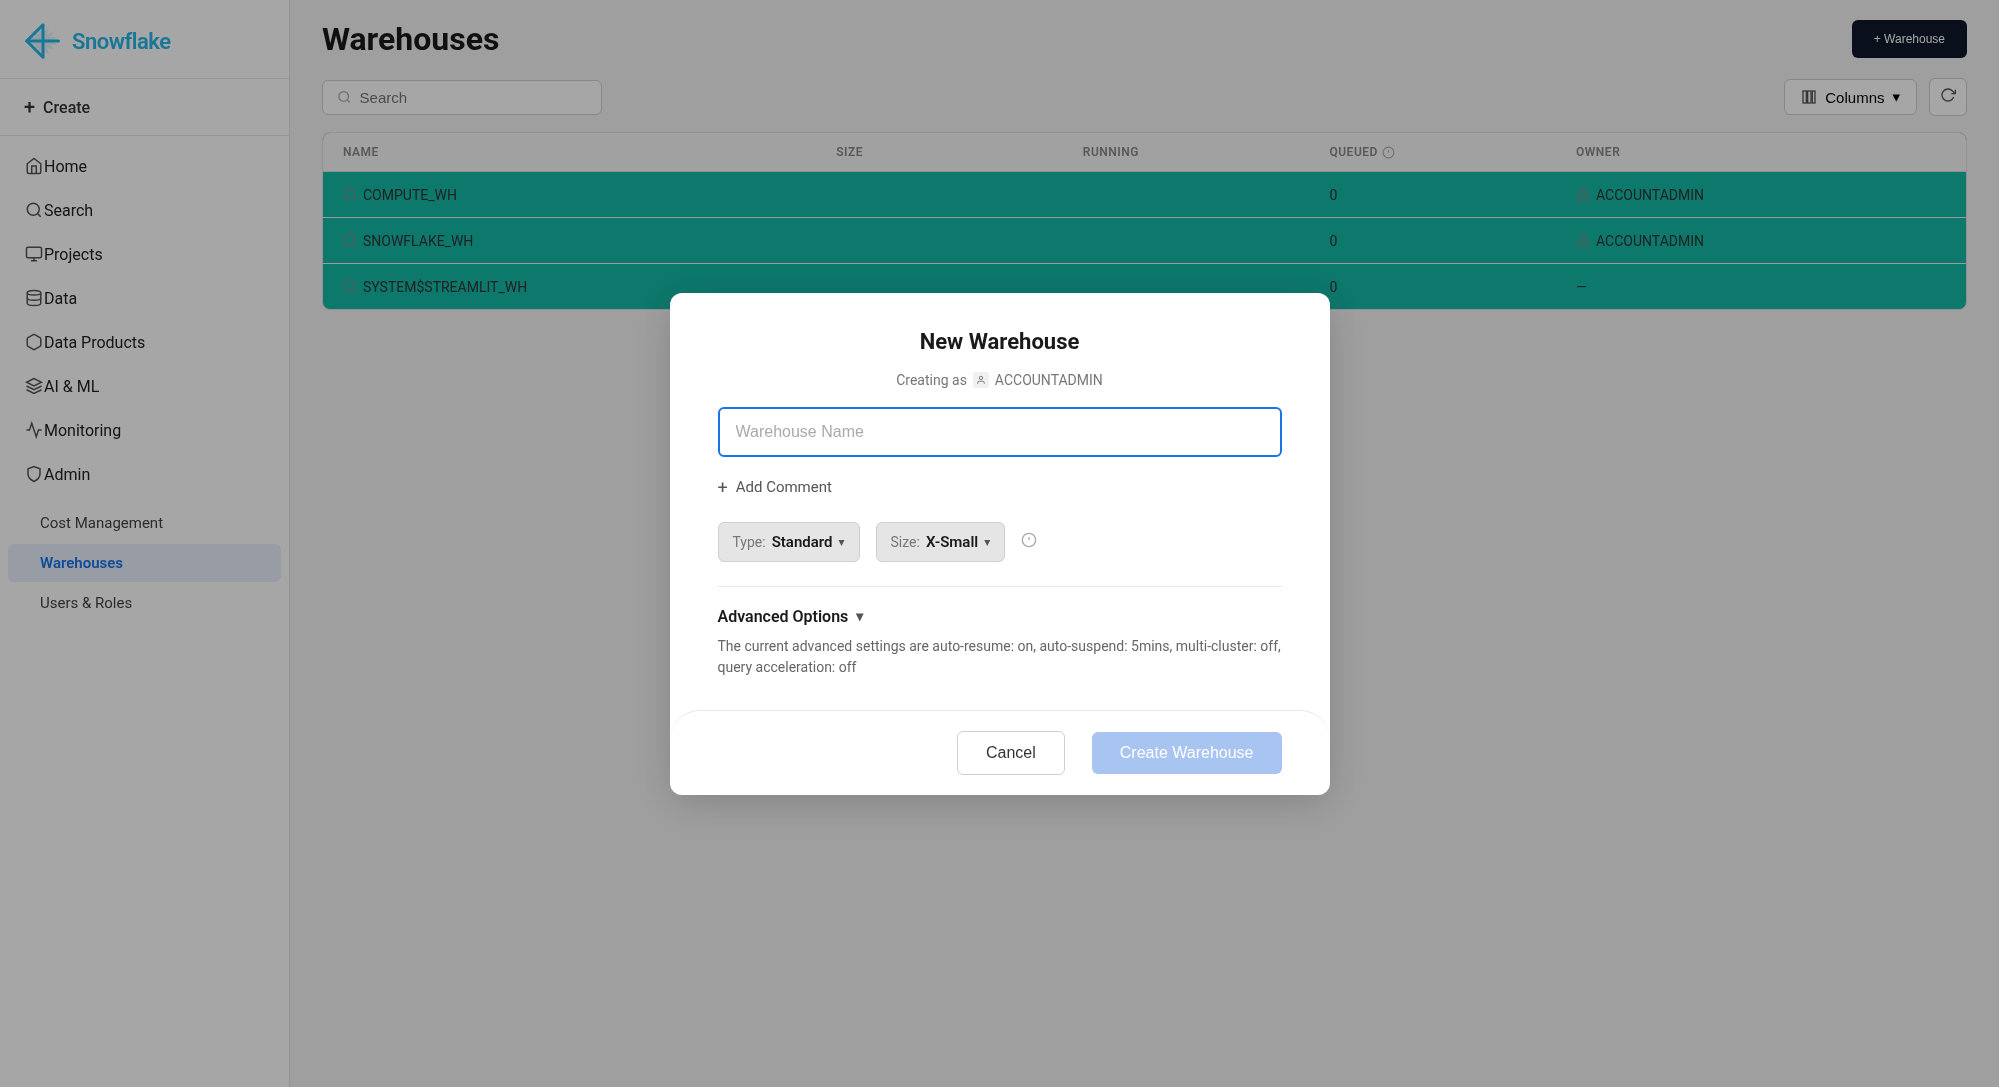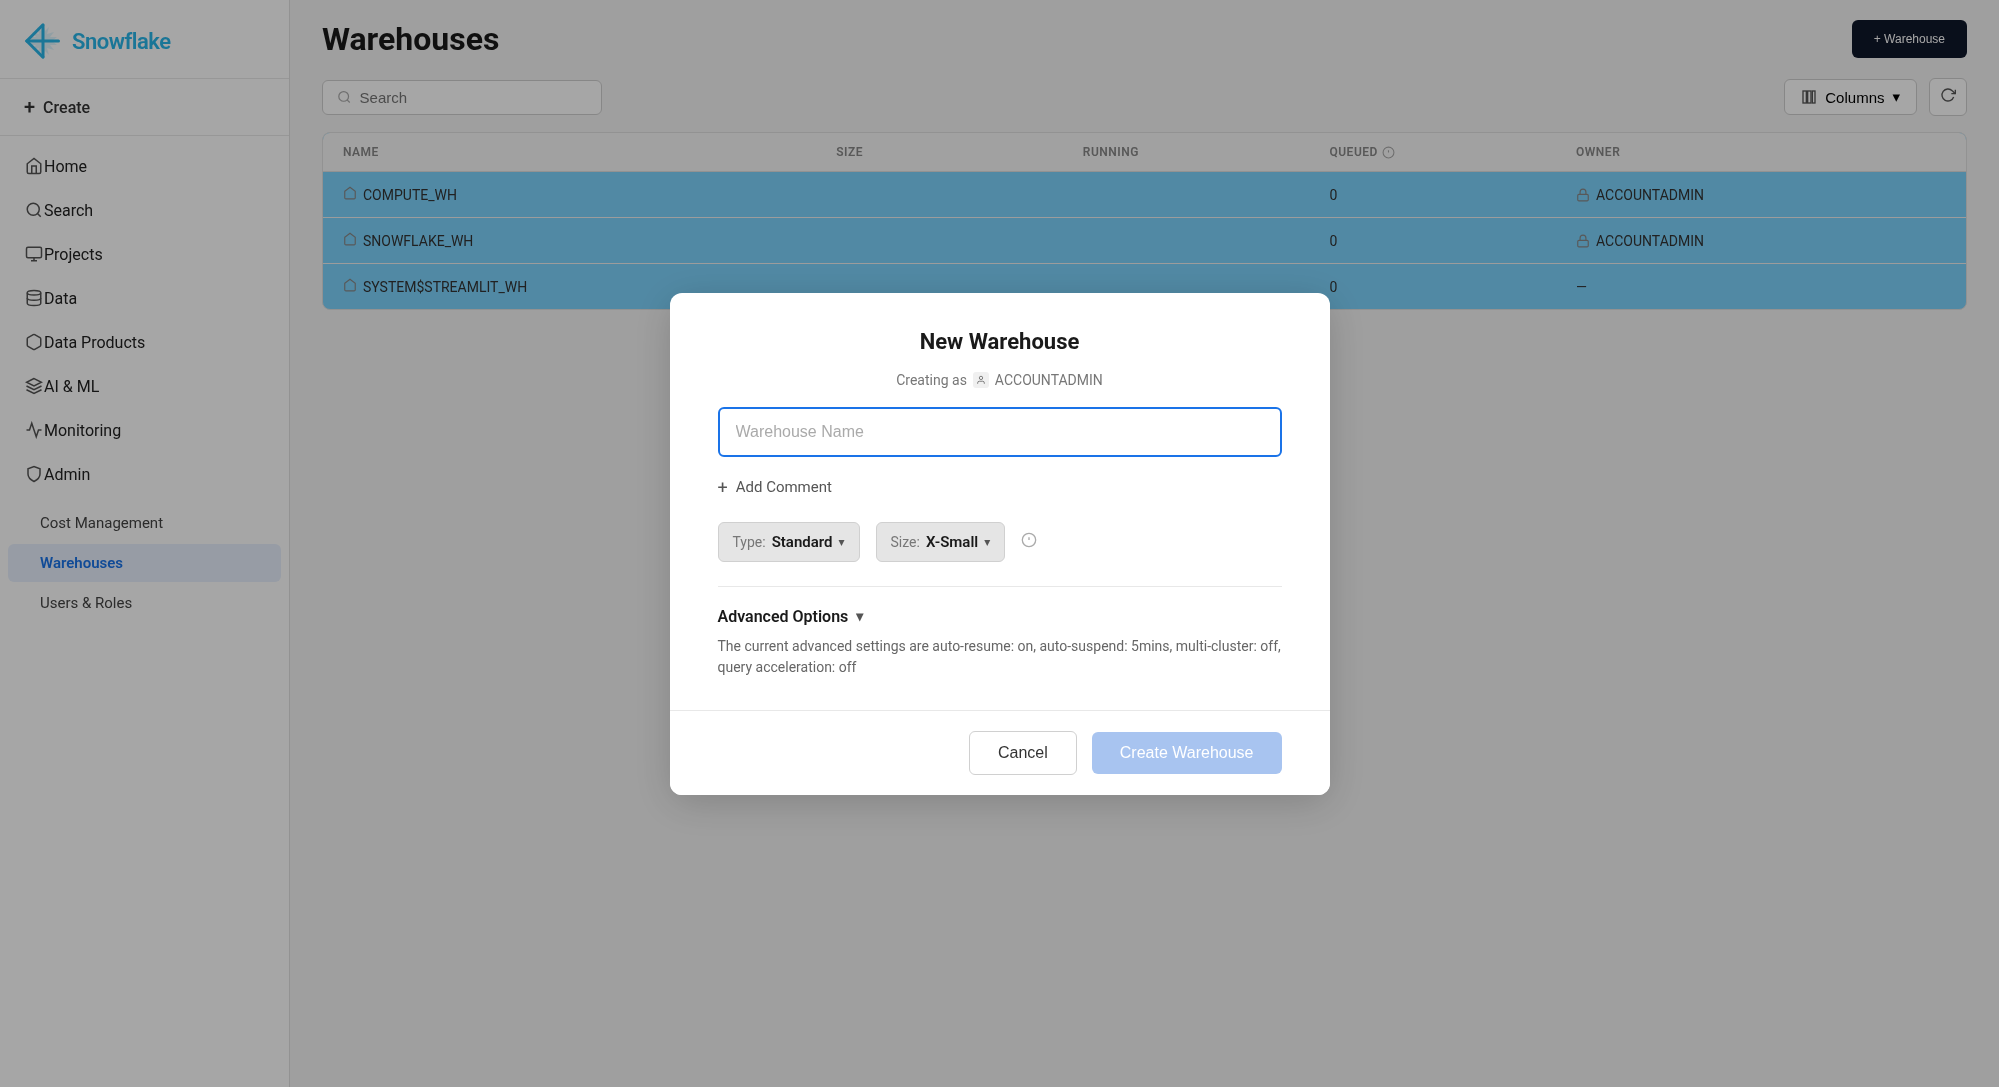--- a/index.html
+++ b/index.html
@@ -198,21 +198,21 @@
       background: white;
       border: 1px solid #d0d0d0;
       border-radius: 6px;
       padding: 8px 10px;
       cursor: pointer;
       font-size: 16px;
     }
 
     
     .table-container {
-      background: #7dd3fc;
+      background: #14b8a6;
       margin: 0 32px;
       border-radius: 8px;
       border: 1px solid #e0e0e0;
       overflow: hidden;
     }
 
     .table-header {
       display: grid;
       grid-template-columns: 2fr 1fr 1fr 1fr 1.5fr;
       background: #f8f8f8;
@@ -409,24 +409,25 @@
     .advanced-options-desc {
       font-size: 14px;
       color: #666;
       line-height: 1.5;
     }
 
     .modal-footer {
       display: flex;
       align-items: center;
       justify-content: flex-end;
-      gap: 15px;
+      gap: 27px;
       padding: 20px 48px;
       border-top: 1px solid #e8e8e8;
       background: white;
+      border-radius: 30px;
     }
 
     .cancel-btn {
       background: white;
       border: 1px solid #d0d0d0;
       border-radius: 6px;
       padding: 12px 28px;
       font-size: 16px;
       color: #333;
       cursor: pointer;

